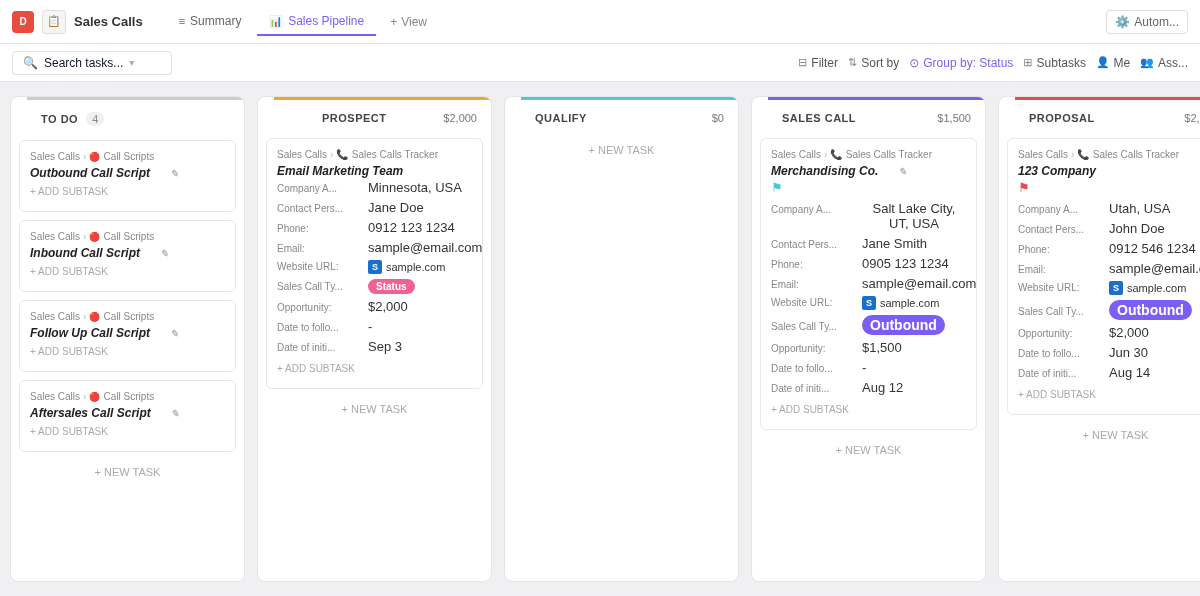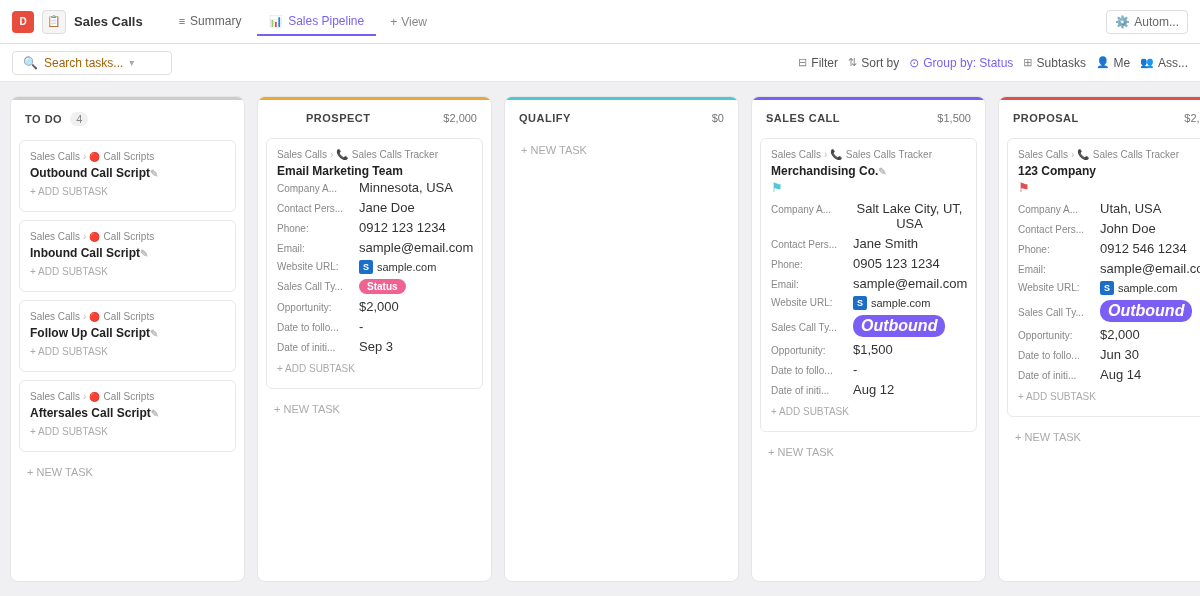--- a/index.html
+++ b/index.html
@@ -136,21 +136,21 @@
       max-width: 235px;
       margin-right: 12px;
       display: flex;
       flex-direction: column;
       overflow: hidden;
       flex-shrink: 0;
     }
     .column-header {
       padding: 12px 14px 10px;
       border-top: 3px solid transparent;
-      display: flex; align-items: center; gap: 8px;
+      display: flex; align-items: center; gap: 8px; margin-left: 16px;
     }
     .column-header.todo { border-top-color: #ccc; }
     .column-header.prospect { border-top-color: #e8a838; padding-left: 48px; }
     .column-header.qualify { border-top-color: #4ec9d4; }
     .column-header.salescall { border-top-color: #7b5ff5; }
     .column-header.proposal { border-top-color: #e04e4e; }
 
     .col-title {
       font-weight: 700;
       font-size: 11px;
@@ -184,59 +184,59 @@
     }
     .card-breadcrumb {
       font-size: 10px; color: #888; margin-bottom: 4px;
       display: flex; align-items: center; gap: 3px;
     }
     .card-breadcrumb .sep { color: #bbb; }
     .bc-icon { font-size: 9px; color: #e05c5c; }
     .card-title {
       font-weight: 600; font-size: 12px; color: #222;
       margin-bottom: 2px;
-      display: flex; align-items: center; gap: 0;
+      display: flex; align-items: center; gap: 20px; font-style: italic;
     }
     .edit-icon { color: #bbb; font-size: 10px; }
     .add-subtask {
       font-size: 10px; color: #aaa; cursor: pointer;
       padding: 4px 0; display: block;
     }
 
     
     .detail-card {
       border: 1px solid #e8e8e8;
       border-radius: 6px;
       padding: 10px;
       margin-bottom: 8px;
       background: #fff;
       cursor: pointer;
     }
     .detail-row {
       display: flex; align-items: baseline;
-      margin-bottom: 5px; gap: 4px;
+      margin-bottom: 5px; gap: 13px;
     }
     .detail-label {
       font-size: 10px; color: #888; min-width: 78px; flex-shrink: 0;
     }
     .detail-value {
       font-size: 13px; color: #333; text-align: center;
     }
     .flag-red { color: #e04e4e; font-size: 13px; }
     .flag-teal { color: #4ec9d4; font-size: 13px; }
 
     .badge-inbound {
       background: #f06292; color: #fff;
       border-radius: 10px; padding: 2px 8px;
       font-size: 10px; font-weight: 600;
     }
     .badge-outbound {
       background: #7b5ff5; color: #fff;
       border-radius: 10px; padding: 2px 8px;
-      font-size: 16px; font-weight: 600; font-style: italic;
+      font-size: 14px; font-weight: 600;
     }
 
     .website-val {
       display: flex; align-items: center; gap: 4px;
       font-size: 11px; color: #333;
     }
     .s-logo {
       width: 14px; height: 14px;
       background: #1c6fc9;
       border-radius: 2px;
@@ -244,21 +244,21 @@
       font-size: 9px; font-weight: 700;
       display: flex; align-items: center; justify-content: center;
     }
 
     .add-subtask-row {
       font-size: 10px; color: #aaa; cursor: pointer;
       padding: 4px 0; display: block; text-align: left;
     }
     .new-task-row {
       font-size: 11px; color: #aaa; cursor: pointer;
-      padding: 6px 8px; display: block; text-align: left;
+      padding: 6px 8px; display: block; text-align: center;
     }
 
     .phone-icon { color: #e05c5c; font-size: 10px; }
   </style>
 </head>
 <body>
 
 <div class="top-bar">
   <div class="app-icon">D</div>
   <div class="page-icon">📋</div>
@@ -281,21 +281,21 @@
     <button class="autom-btn">
       <span>⚙️</span>
       <span>Autom...</span>
     </button>
   </div>
 </div>
 
 <div class="toolbar">
   <div class="search-box">
     <span>🔍</span>
-    <span style="color:#a16207">Search tasks...</span>
+    <span style="color:#0f172a">Search tasks...</span>
     <span class="search-arrow">▾</span>
   </div>
   <div class="toolbar-right">
     <div class="toolbar-btn">
       <span class="icon">⊟</span>
       <span>Filter</span>
     </div>
     <div class="toolbar-btn">
       <span class="icon">⇅</span>
       <span>Sort by</span>

